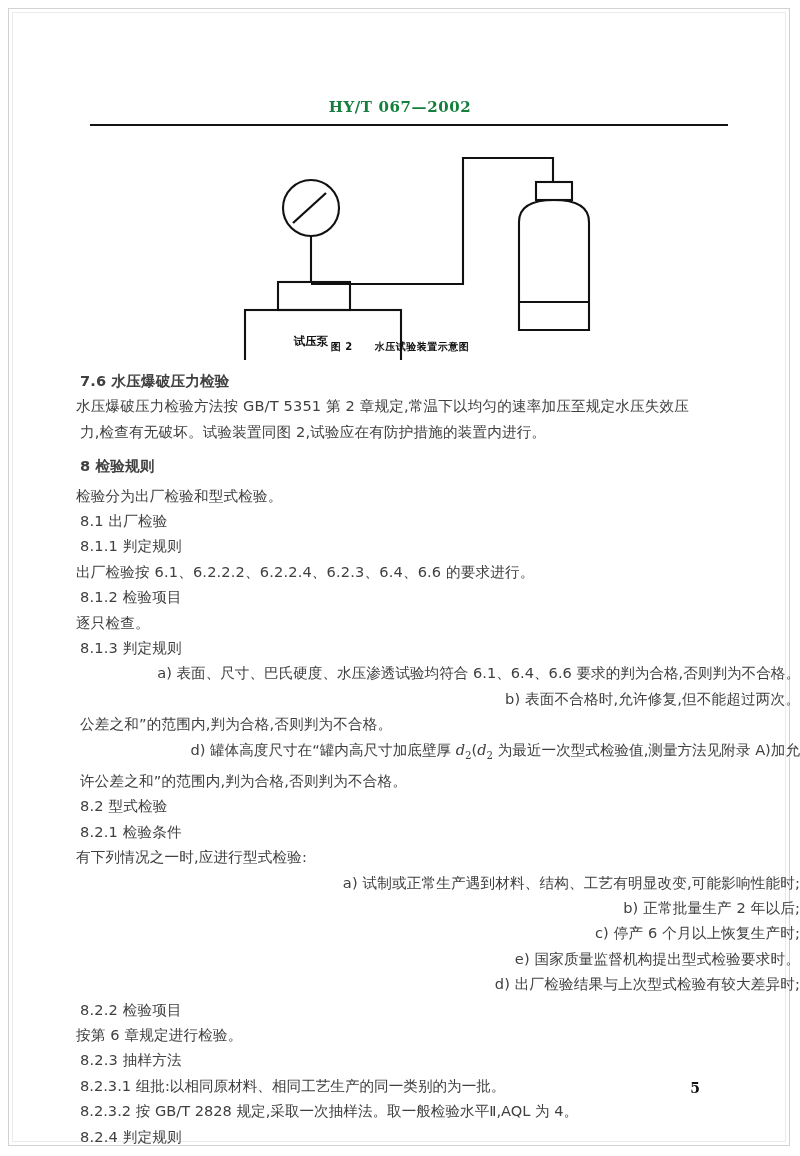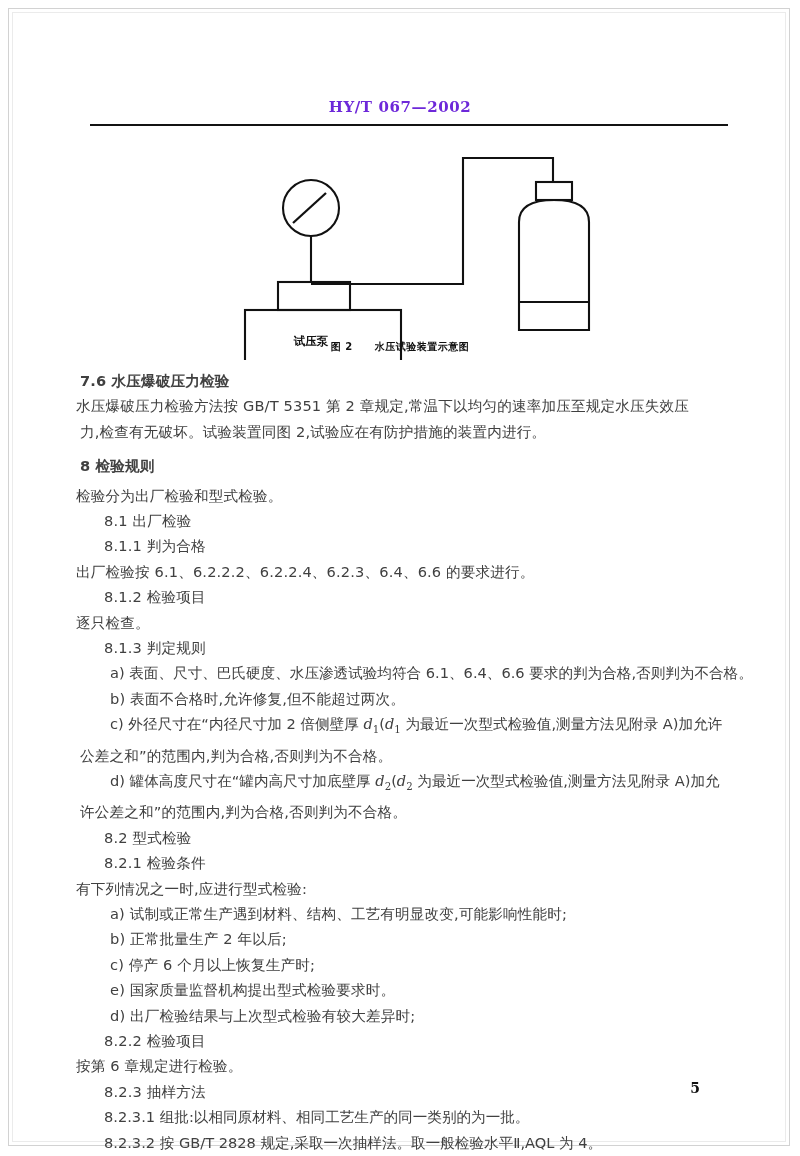--- a/index.html
+++ b/index.html
@@ -40,21 +40,21 @@
   .page-header {
     position: absolute;
     left: 0;
     top: 98px;
     width: 800px;
     text-align: center;
     font-family: "DejaVu Serif", "Liberation Serif", serif;
     font-weight: bold;
     font-size: 15px;
     letter-spacing: 0.6px;
-    color: #6d28d9;
+    color: #15803d;
   }
   .header-rule {
     position: absolute;
     left: 90px;
     top: 124px;
     width: 638px;
     height: 2px;
     background: #131313;
   }
 
@@ -97,23 +97,23 @@
   .ln {
     font-size: 14.6px;
     line-height: 25.4px;
     color: #404040;
     white-space: nowrap;
     font-family: "DejaVu Sans", "Liberation Sans", sans-serif;
     letter-spacing: 0.15px;
   }
   
   .lvl-head   { padding-left: 80px; font-weight: bold; }
-  .lvl-sec    { padding-left: 104px; }
+  .lvl-sec    { padding-left: 80px; }
   .lvl-para   { padding-left: 76px; }
-  .lvl-item   { padding-left: 110px; }
+  .lvl-item   { padding-left: 110px; text-align: right; }
   .tight      { letter-spacing: 0px; }
   .spacer-sm  { height: 9px; }
   .spacer-xs  { height: 4px; }
   .wrap-line  { padding-left: 80px; }
   .num { font-family: "DejaVu Serif", "Liberation Serif", serif; }
   i.var {
     font-family: "DejaVu Serif", "Liberation Serif", serif;
     font-style: italic;
   }
   sub { font-size: 0.7em; }
@@ -184,30 +184,29 @@
     <div class="ln wrap-line">力,检查有无破坏。试验装置同图 2,试验应在有防护措施的装置内进行。</div>
 
     <div class="spacer-sm"></div>
 
     <div class="ln lvl-head">8   检验规则</div>
 
     <div class="spacer-xs"></div>
 
     <div class="ln lvl-para">检验分为出厂检验和型式检验。</div>
     <div class="ln lvl-sec">8.1   出厂检验</div>
-    <div class="ln lvl-sec">8.1.1   判为合格</div>
+    <div class="ln lvl-sec">8.1.1   判定规则</div>
     <div class="ln lvl-para">出厂检验按 6.1、6.2.2.2、6.2.2.4、6.2.3、6.4、6.6 的要求进行。</div>
     <div class="ln lvl-sec">8.1.2   检验项目</div>
     <div class="ln lvl-para">逐只检查。</div>
     <div class="ln lvl-sec">8.1.3   判定规则</div>
 
     <div class="ln lvl-item tight">a) 表面、尺寸、巴氏硬度、水压渗透试验均符合 6.1、6.4、6.6 要求的判为合格,否则判为不合格。</div>
     <div class="ln lvl-item">b) 表面不合格时,允许修复,但不能超过两次。</div>
 
-    <div class="ln lvl-item tight"><span>c) 外径尺寸在“内径尺寸加 2 倍侧壁厚 </span><i class="var">d</i><sub class="num">1</sub><span>(</span><i class="var">d</i><sub class="num">1</sub><span> 为最近一次型式检验值,测量方法见附录 A)加允许</span></div>
     <div class="ln wrap-line">公差之和”的范围内,判为合格,否则判为不合格。</div>
 
     <div class="ln lvl-item tight"><span>d) 罐体高度尺寸在“罐内高尺寸加底壁厚 </span><i class="var">d</i><sub class="num">2</sub><span>(</span><i class="var">d</i><sub class="num">2</sub><span> 为最近一次型式检验值,测量方法见附录 A)加允</span></div>
     <div class="ln wrap-line">许公差之和”的范围内,判为合格,否则判为不合格。</div>
 
     <div class="ln lvl-sec">8.2   型式检验</div>
     <div class="ln lvl-sec">8.2.1   检验条件</div>
     <div class="ln lvl-para">有下列情况之一时,应进行型式检验:</div>
     <div class="ln lvl-item">a) 试制或正常生产遇到材料、结构、工艺有明显改变,可能影响性能时;</div>
     <div class="ln lvl-item">b) 正常批量生产 2 年以后;</div>

